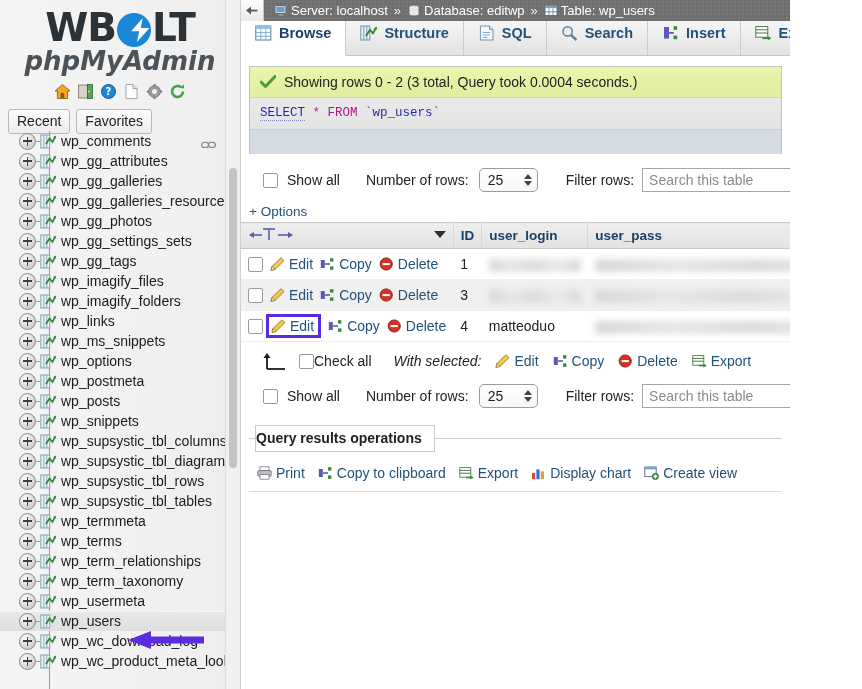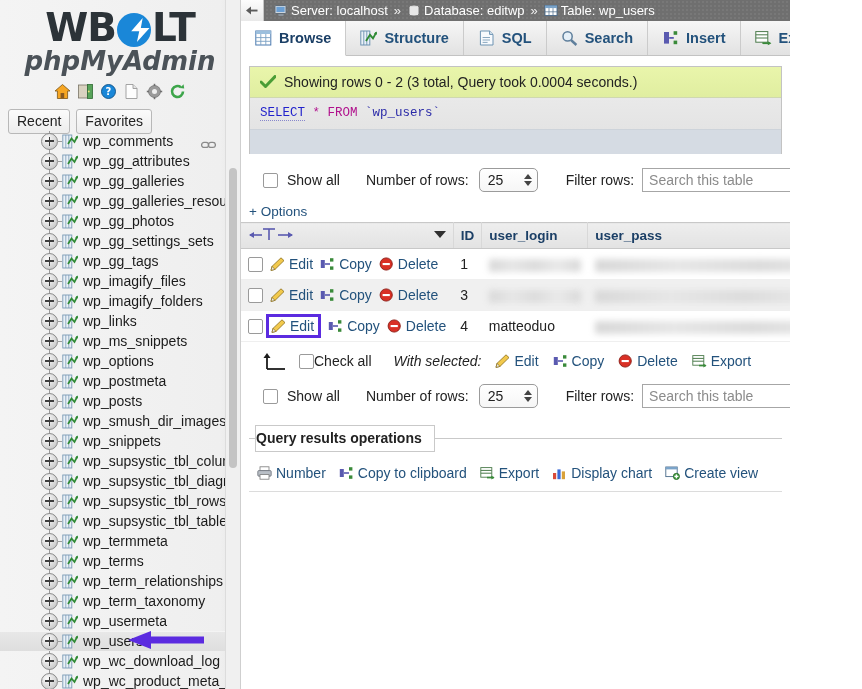--- a/index.html
+++ b/index.html
@@ -138,21 +138,21 @@
     left: 49px;
     top: 0;
     bottom: 0;
     width: 1px;
     background: #9a9a9a;
   }
   .trow {
     display: flex;
     align-items: center;
     height: 20px;
-    padding-left: 41px;
+    padding-left: 19px;
     position: relative;
     white-space: nowrap;
     font-size: 14px;
     color: #1b1b1b;
   }
   .trow.sel {
     background: linear-gradient(#e8e8e8, #dedede);
     box-shadow: inset 0 1px 0 #f4f4f4;
   }
   .plusbox {
@@ -252,23 +252,22 @@
 
   .tabs {
     height: 34px;
     display: flex;
     align-items: stretch;
     background: linear-gradient(#f3f3f3, #dedede);
     border-bottom: 1px solid #c3c3c3;
   }
   .tab {
     display: flex;
-    align-items: center;
     gap: 7px;
-    padding: 17px 14px;
+    padding: 4px 14px;
     border-right: 1px solid #cbcbcb;
     font-size: 14.5px;
     font-weight: bold;
     color: #23527c;
     cursor: pointer;
     background: linear-gradient(#f6f6f6, #e2e2e2);
   }
   .tab.active {
     background: #fff;
     color: #1b3f66;
@@ -708,32 +707,20 @@
             <span class="plusbox"></span>
             <span class="dash"></span>
             <span class="tbl-icon"><svg width="16" height="15" viewBox="0 0 16 15">
                 <rect x="0.8" y="1" width="9" height="13" fill="#eaf1f7" stroke="#7a9ab5" stroke-width="0.9"></rect>
                 <line x1="3.8" y1="1" x2="3.8" y2="14" stroke="#7a9ab5" stroke-width="0.8"></line>
                 <line x1="6.8" y1="1" x2="6.8" y2="14" stroke="#7a9ab5" stroke-width="0.8"></line>
                 <path d="M6 10 L9.5 4.5 L12.5 8 L15.3 2.5" fill="none" stroke="#2f8a34" stroke-width="1.7"></path>
                 <path d="M15.8 1.6 L15.9 4.6 L13.2 3.4 Z" fill="#2f8a34"></path>
               </svg></span>
             <span class="tname">wp_posts</span>
-          </div>
-          <div class="trow">
-            <span class="plusbox"></span>
-            <span class="dash"></span>
-            <span class="tbl-icon"><svg width="16" height="15" viewBox="0 0 16 15">
-                <rect x="0.8" y="1" width="9" height="13" fill="#eaf1f7" stroke="#7a9ab5" stroke-width="0.9"></rect>
-                <line x1="3.8" y1="1" x2="3.8" y2="14" stroke="#7a9ab5" stroke-width="0.8"></line>
-                <line x1="6.8" y1="1" x2="6.8" y2="14" stroke="#7a9ab5" stroke-width="0.8"></line>
-                <path d="M6 10 L9.5 4.5 L12.5 8 L15.3 2.5" fill="none" stroke="#2f8a34" stroke-width="1.7"></path>
-                <path d="M15.8 1.6 L15.9 4.6 L13.2 3.4 Z" fill="#2f8a34"></path>
-              </svg></span>
-            <span class="tname">wp_smush_dir_images</span>
           </div>
           <div class="trow">
             <span class="plusbox"></span>
             <span class="dash"></span>
             <span class="tbl-icon"><svg width="16" height="15" viewBox="0 0 16 15">
                 <rect x="0.8" y="1" width="9" height="13" fill="#eaf1f7" stroke="#7a9ab5" stroke-width="0.9"></rect>
                 <line x1="3.8" y1="1" x2="3.8" y2="14" stroke="#7a9ab5" stroke-width="0.8"></line>
                 <line x1="6.8" y1="1" x2="6.8" y2="14" stroke="#7a9ab5" stroke-width="0.8"></line>
                 <path d="M6 10 L9.5 4.5 L12.5 8 L15.3 2.5" fill="none" stroke="#2f8a34" stroke-width="1.7"></path>
                 <path d="M15.8 1.6 L15.9 4.6 L13.2 3.4 Z" fill="#2f8a34"></path>
@@ -1243,21 +1230,21 @@
         <div class="qro-title">Query results operations</div>
         <div class="qro-body">
           <span class="act">
             <span class="act-ic">
               <svg width="15" height="14" viewBox="0 0 15 14">
                   <rect x="3" y="0.8" width="9" height="4" fill="#fff" stroke="#7a7a7a" stroke-width="0.8"></rect>
                   <rect x="0.8" y="4.6" width="13.4" height="5.6" rx="1" fill="#b9bfc6" stroke="#6a7078" stroke-width="0.8"></rect>
                   <rect x="3" y="8.6" width="9" height="4.6" fill="#fff" stroke="#7a7a7a" stroke-width="0.8"></rect>
                 </svg>
             </span>
-            <span>Number</span>
+            <span>Print</span>
           </span>
           <span class="act">
             <span class="act-ic">
               <svg width="15" height="14" viewBox="0 0 15 14">
                   <rect x="0.8" y="3" width="4" height="8" fill="#5a5ab0"></rect>
                   <rect x="5" y="6.2" width="5" height="1.6" fill="#5a5ab0"></rect>
                   <rect x="10" y="1.2" width="3.4" height="3.4" fill="#3a8a3a"></rect>
                   <rect x="10" y="9.4" width="3.4" height="3.4" fill="#3a8a3a"></rect>
                 </svg>
             </span>

